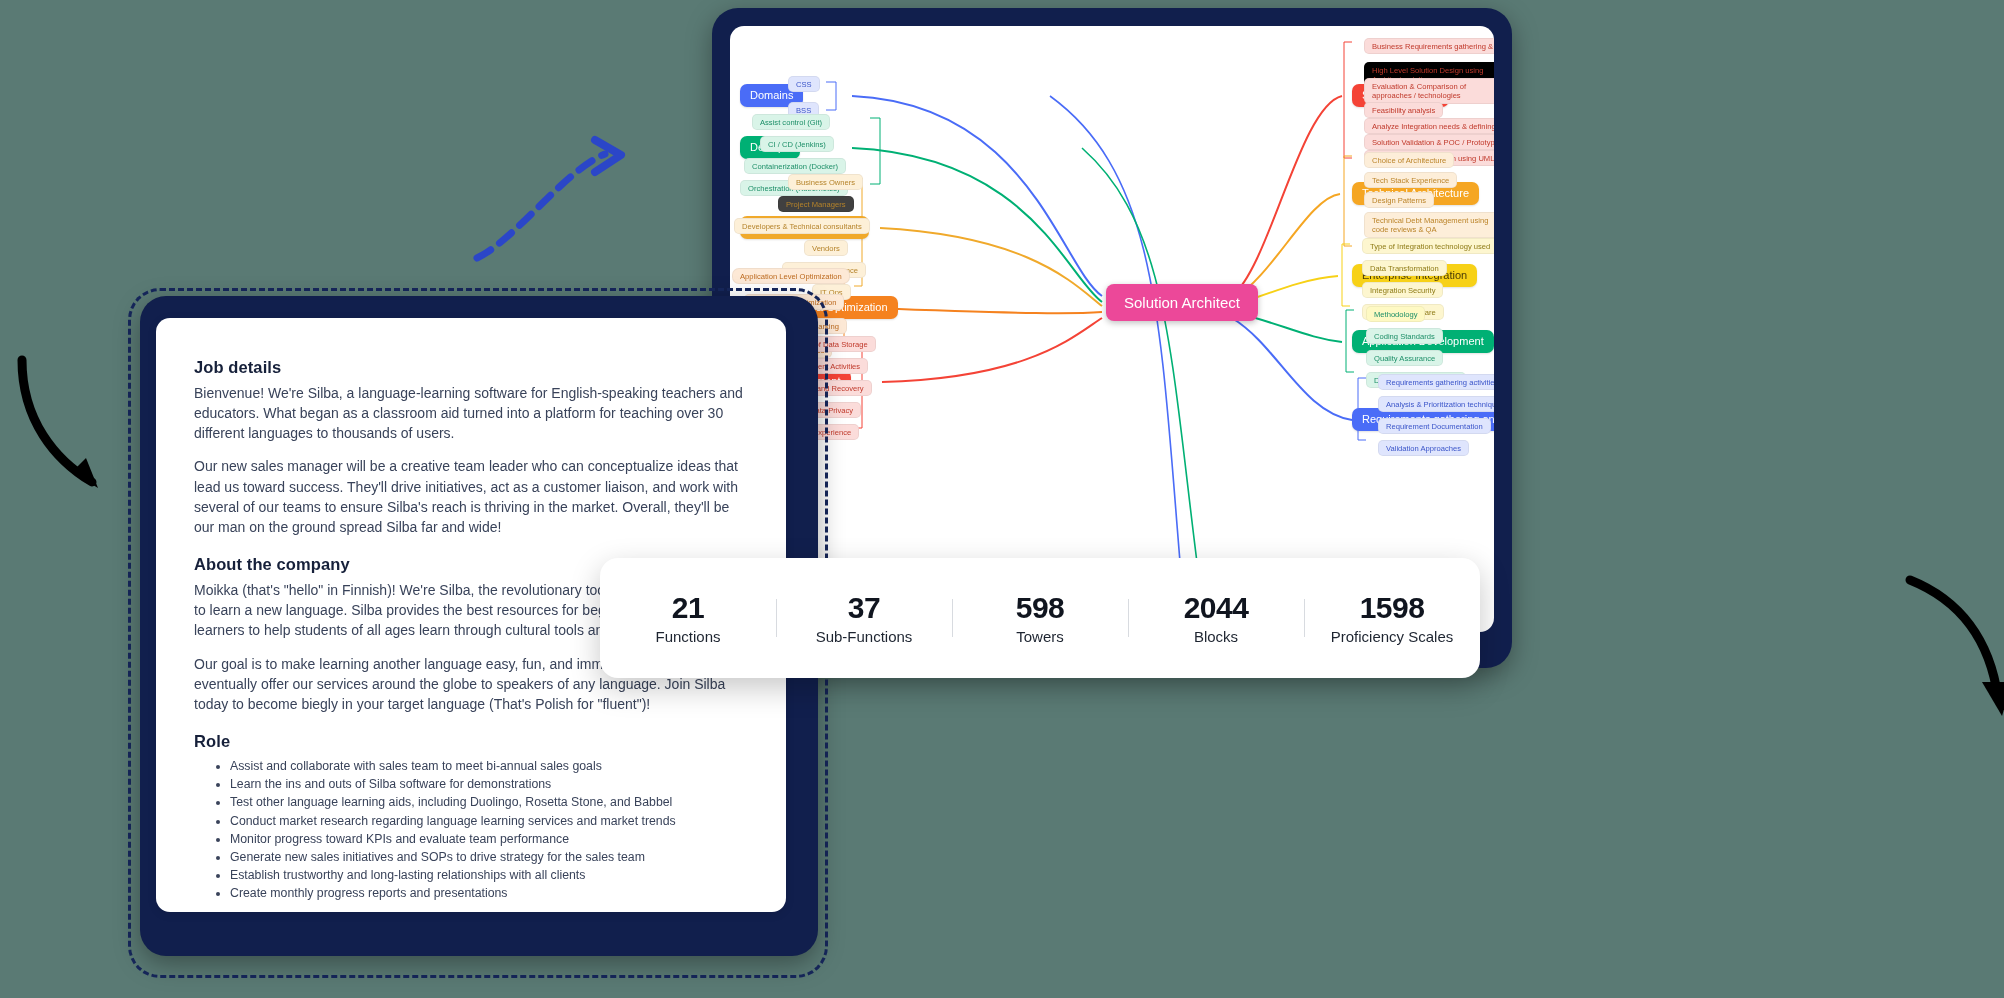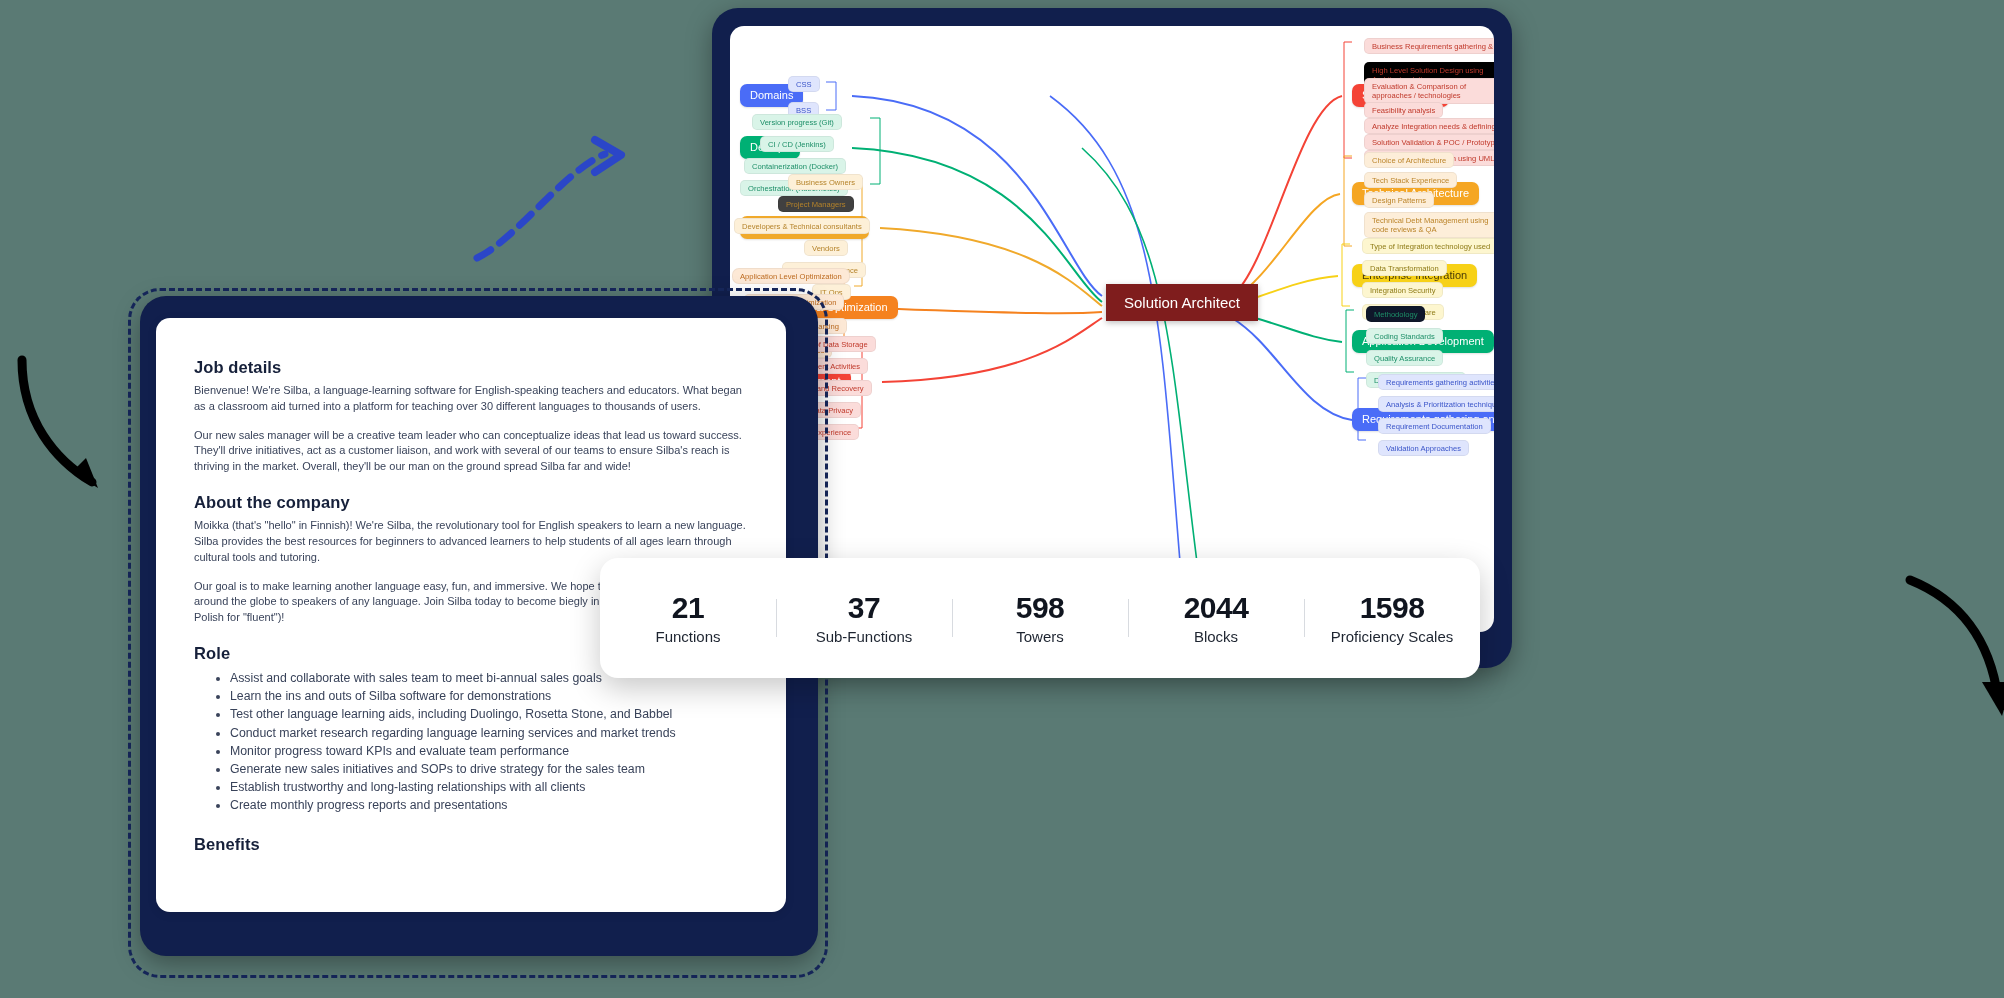--- a/index.html
+++ b/index.html
@@ -42,42 +42,42 @@
                 box-shadow:0 2px 10px rgba(0,0,0,.10); }
 
   
   .doc { padding:40px 34px 20px 38px; color:#21293c; }
   .doc h3 {
     font-size:16.5px; font-weight:bold; color:#16203a;
     margin:0 0 6px 0; letter-spacing:.1px;
   }
   .doc h3.sp { margin-top:18px; }
   .doc p {
-    font-size:11px; line-height:1.44; color:#39435a;
+    font-size:14px; line-height:1.44; color:#39435a;
     margin:0 0 13px 0;
   }
   .doc ul { margin:6px 0 20px 0; padding-left:36px; }
   .doc li { font-size:12.3px; line-height:1.48; color:#39435a; }
 
   
   #mindmap { position:absolute; inset:0; }
   #mmsvg  { position:absolute; left:0; top:0; }
   .node {
     position:absolute;
     border-radius:7px;
     color:#fff;
     font-size:11px;
     padding:5px 10px;
     white-space:nowrap;
     line-height:1.15;
     box-shadow:0 1px 2px rgba(0,0,0,.12);
   }
   .center {
-    background:#7f1d1d; color:#fff;
-    font-size:15px; padding:10px 18px; border-radius:0;
+    background:#ec4899; color:#fff;
+    font-size:15px; padding:10px 18px; border-radius:8px;
     box-shadow:0 2px 6px rgba(0,0,0,.25);
   }
   .leaf {
     position:absolute;
     border-radius:5px;
     font-size:7.6px;
     padding:2.5px 7px;
     white-space:nowrap;
     line-height:1.22;
     border:.8px solid rgba(0,0,0,.05);
@@ -165,21 +165,21 @@
 
       <div class="node" style="left:622px; top:58px; background:#f44336;">Solution Design</div>
       <div class="node" style="left:622px; top:156px; background:#f5a623;">Technical Architecture</div>
       <div class="node" style="left:622px; top:238px; background:#f7d117; color:#4a3c06;">Enterprise Integration</div>
       <div class="node" style="left:622px; top:304px; background:#00b074;">Application Development</div>
       <div class="node" style="left:622px; top:382px; background:#4a6cf7;">Requirements gathering and analysis</div>
 
       <div class="leaf" style="left:58px; top:50px; background:#dfe5fd; color:#3b55c9;">CSS</div>
       <div class="leaf" style="left:58px; top:76px; background:#dfe5fd; color:#3b55c9;">BSS</div>
 
-      <div class="leaf" style="left:22px; top:88px; background:#d9f4e8; color:#1d8f68;">Version progress (Git)</div>
+      <div class="leaf" style="left:22px; top:88px; background:#d9f4e8; color:#1d8f68;">Assist control (Git)</div>
       <div class="leaf" style="left:30px; top:110px; background:#d9f4e8; color:#1d8f68;">CI / CD (Jenkins)</div>
       <div class="leaf" style="left:14px; top:132px; background:#d9f4e8; color:#1d8f68;">Containerization (Docker)</div>
       <div class="leaf" style="left:10px; top:154px; background:#d9f4e8; color:#1d8f68;">Orchestration (Kubernetes)</div>
 
       <div class="leaf" style="left:58px; top:148px; background:#fdf0d8; color:#b5832a;">Business Owners</div>
       <div class="leaf" style="left:48px; top:170px; background:#404040; color:#b5832a;">Project Managers</div>
       <div class="leaf" style="left:4px; top:192px; background:#fdf0d8; color:#b5832a;">Developers &amp; Technical consultants</div>
       <div class="leaf" style="left:74px; top:214px; background:#fdf0d8; color:#b5832a;">Vendors</div>
       <div class="leaf" style="left:52px; top:236px; background:#fdf0d8; color:#b5832a;">Legal &amp; Compliance</div>
       <div class="leaf" style="left:82px; top:258px; background:#fdf0d8; color:#b5832a;">IT Ops</div>
@@ -207,21 +207,21 @@
       <div class="leaf" style="left:634px; top:146px; background:#fdeed9; color:#bb842a;">Tech Stack Experience</div>
       <div class="leaf" style="left:634px; top:166px; background:#fdeed9; color:#bb842a;">Design Patterns</div>
       <div class="leaf wrap" style="left:634px; top:186px; background:#fdeed9; color:#bb842a;">Technical Debt Management using code reviews &amp; QA</div>
       <div class="leaf" style="left:634px; top:212px; background:#fdeed9; color:#bb842a;">Scaling &amp; Growth Experience</div>
 
       <div class="leaf" style="left:632px; top:212px; background:#fdf6cf; color:#8e7b16;">Type of Integration technology used</div>
       <div class="leaf" style="left:632px; top:234px; background:#fdf6cf; color:#8e7b16;">Data Transformation</div>
       <div class="leaf" style="left:632px; top:256px; background:#fdf6cf; color:#8e7b16;">Integration Security</div>
       <div class="leaf" style="left:632px; top:278px; background:#fdf6cf; color:#8e7b16;">Type of Middleware</div>
 
-      <div class="leaf" style="left:636px; top:280px; background:#0f172a; color:#1d8f68;">Methodology</div>
+      <div class="leaf" style="left:636px; top:280px; background:#fef9c3; color:#1d8f68;">Methodology</div>
       <div class="leaf" style="left:636px; top:302px; background:#d9f4e8; color:#1d8f68;">Coding Standards</div>
       <div class="leaf" style="left:636px; top:324px; background:#d9f4e8; color:#1d8f68;">Quality Assurance</div>
       <div class="leaf" style="left:636px; top:346px; background:#d9f4e8; color:#1d8f68;">Deployment and updates</div>
 
       <div class="leaf" style="left:648px; top:348px; background:#dfe5fd; color:#3b55c9;">Requirements gathering activities</div>
       <div class="leaf" style="left:648px; top:370px; background:#dfe5fd; color:#3b55c9;">Analysis &amp; Prioritization techniques</div>
       <div class="leaf" style="left:648px; top:392px; background:#dfe5fd; color:#3b55c9;">Requirement Documentation</div>
       <div class="leaf" style="left:648px; top:414px; background:#dfe5fd; color:#3b55c9;">Validation Approaches</div>
     </div>
   </div>

